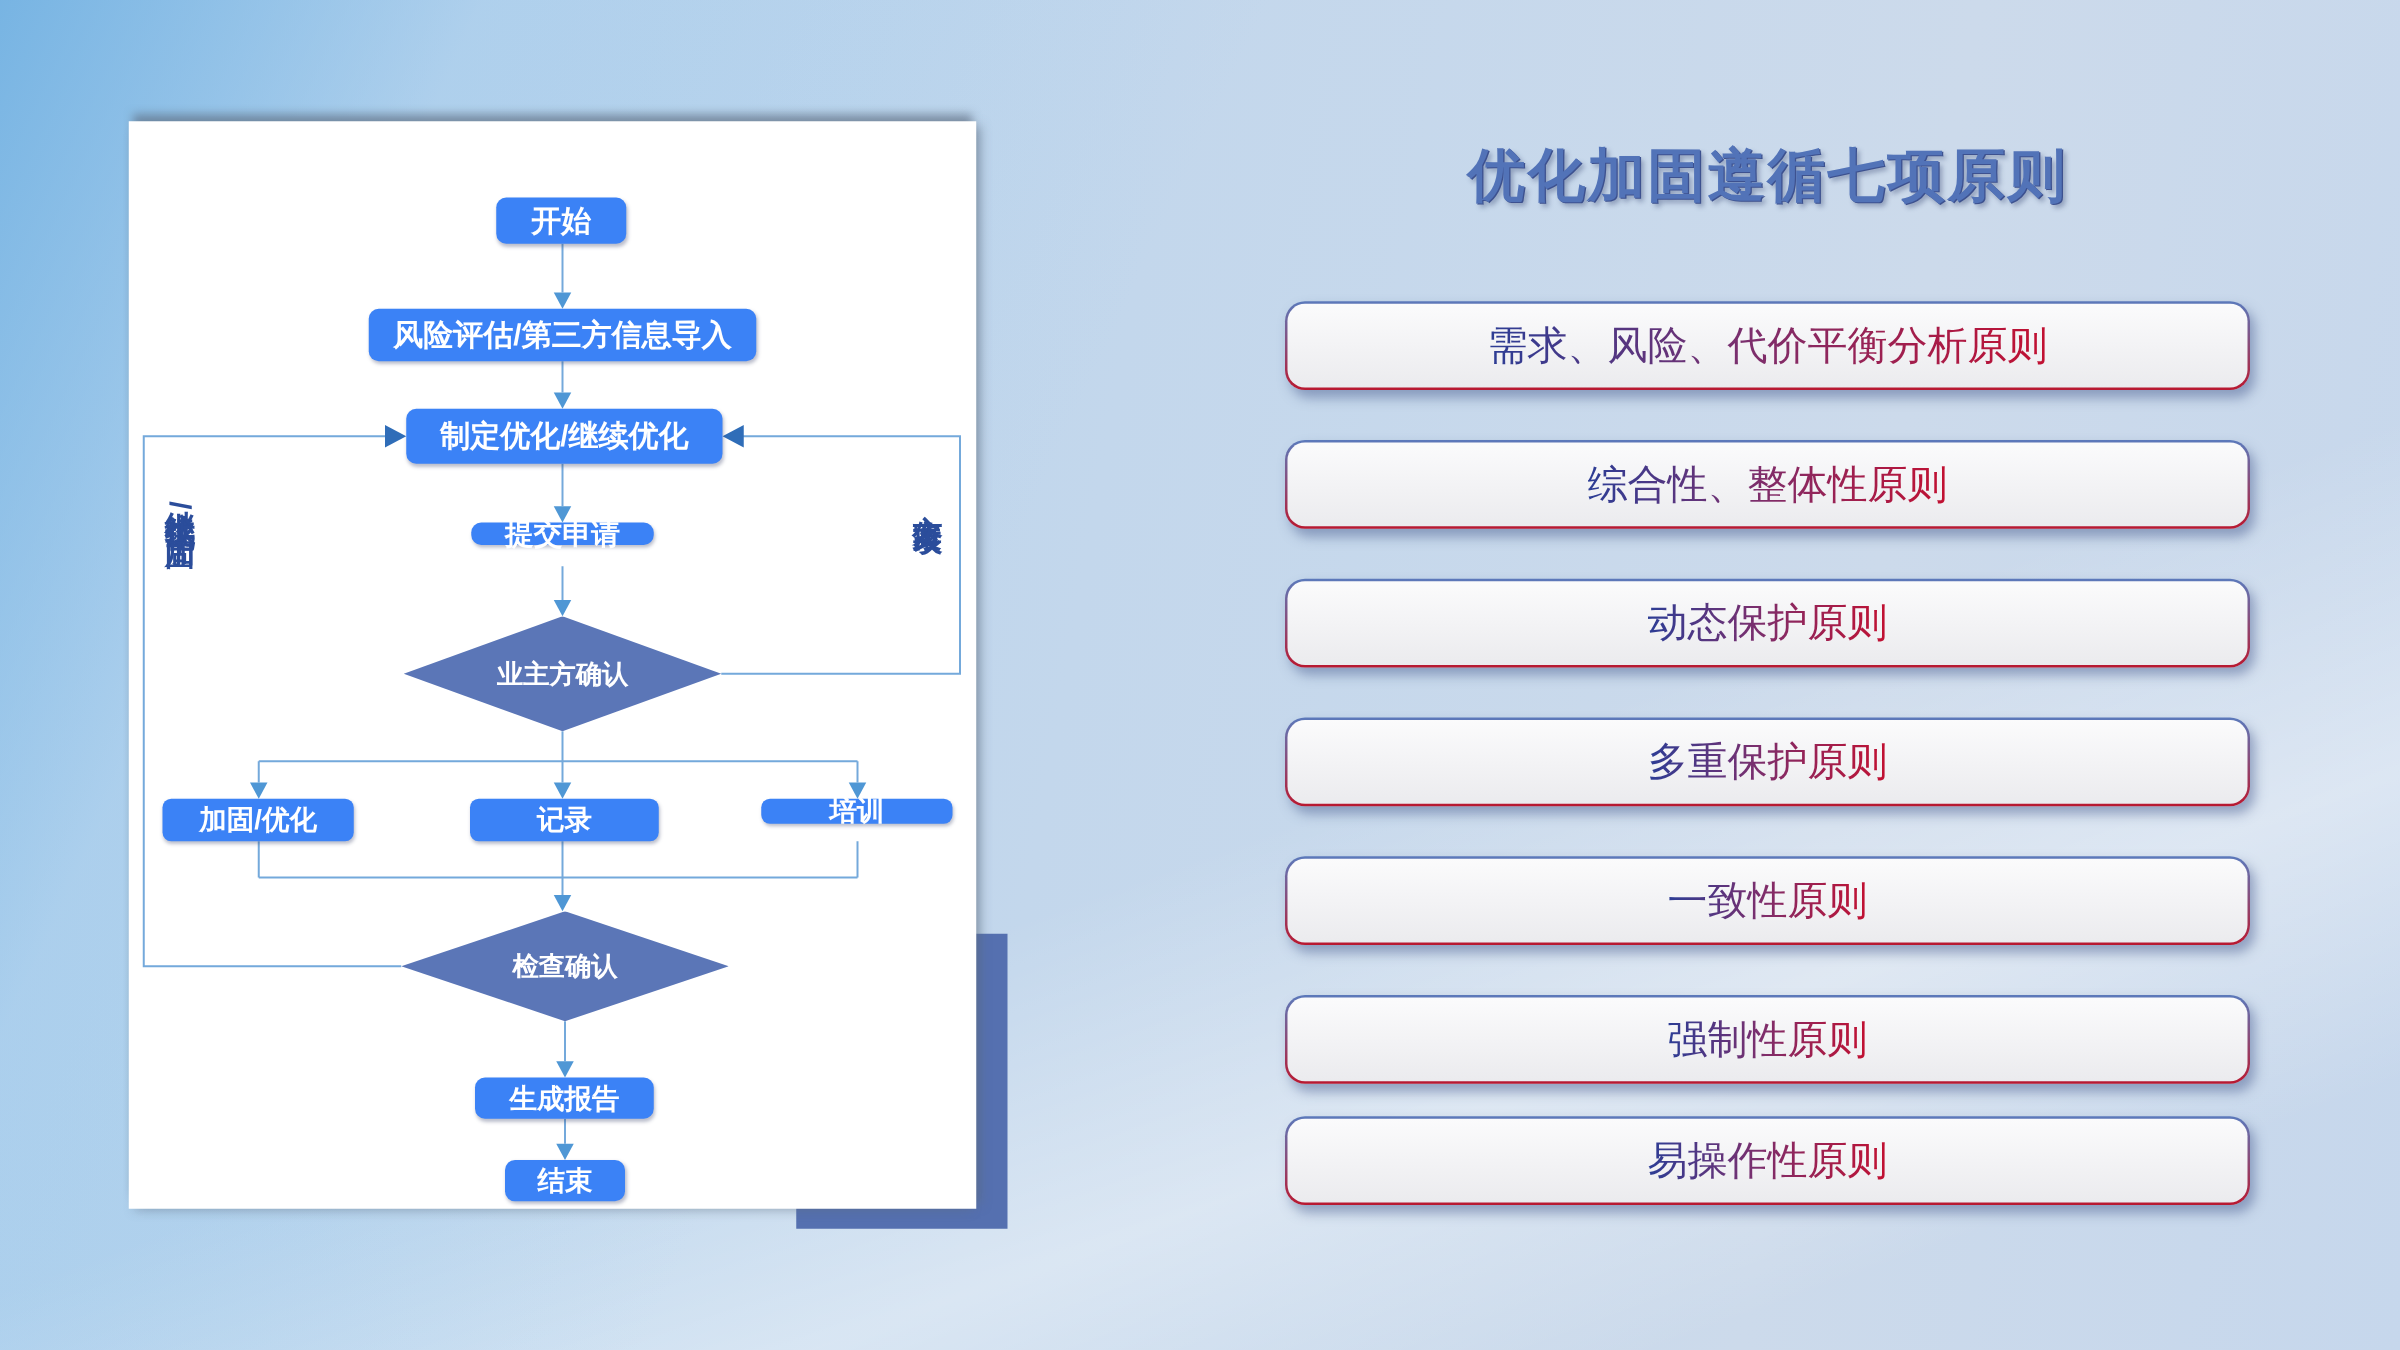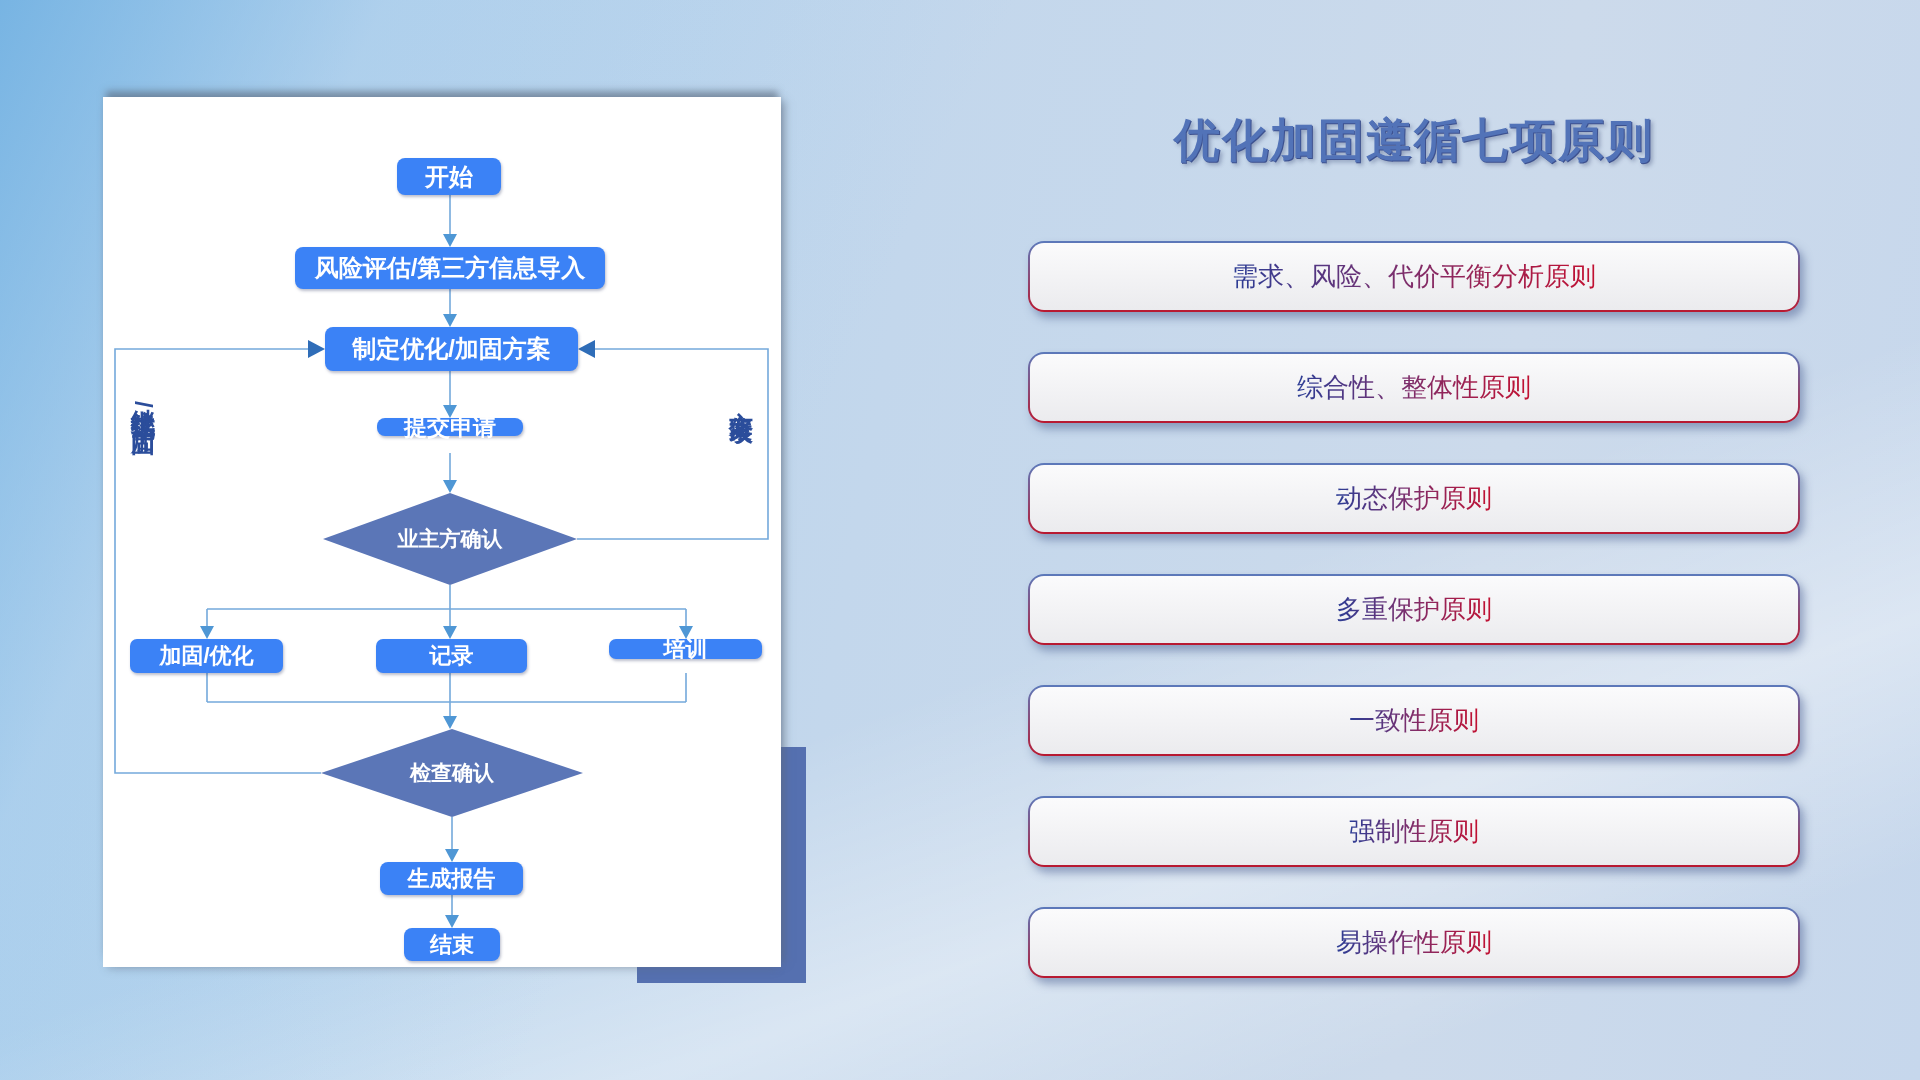--- a/index.html
+++ b/index.html
@@ -54,21 +54,21 @@
     position:absolute;left:0;width:772px;height:71px;border-radius:16px;
     background:linear-gradient(180deg,#5b79bb 0%, #8a4a77 50%, #b91830 100%);
     padding:2px;box-sizing:border-box;
     box-shadow:4px 6px 9px rgba(75,95,145,0.5);
   }
   .p-inner{
     width:100%;height:100%;border-radius:14px;
     background:linear-gradient(180deg,#fbfbfc 0%, #ebebee 100%);
     display:flex;align-items:center;justify-content:center;
   }
-  .p-text{font-size:26px;color:#b5122e;display:inline-block;white-space:nowrap;}
+  .p-text{font-size:32px;color:#b5122e;display:inline-block;white-space:nowrap;}
   @supports ((-webkit-background-clip:text) or (background-clip:text)){
     .p-text{
       background:linear-gradient(90deg,#2c3d95 0%, #7a2f6e 45%, #c21031 100%);
       -webkit-background-clip:text;background-clip:text;color:transparent;
     }
   }
 </style>
 </head>
 <body>
 
@@ -104,21 +104,21 @@
     <g fill="#2f6db8">
       <polygon points="222,252 205,243 205,261"></polygon>
       <polygon points="475,252 492,243 492,261"></polygon>
     </g>
   </svg>
 
   <div class="node" style="left:294px;top:61px;width:104px;height:37px;font-size:24px;">开始</div>
 
   <div class="node" style="left:192px;top:150px;width:310px;height:42px;font-size:24px;">风险评估/第三方信息导入</div>
 
-  <div class="node" style="left:222px;top:230px;width:253px;height:44px;font-size:24px;">制定优化/加固方案</div>
+  <div class="node" style="left:222px;top:230px;width:253px;height:44px;font-size:24px;">制定优化/继续优化</div>
 
   <div class="node" style="left:274px;top:321px;width:146px;height:18px;font-size:23px;">提交申请</div>
 
   <div class="diamond" style="left:220px;top:396px;width:254px;height:92px;font-size:21px;">业主方确认</div>
 
   <div class="node" style="left:27px;top:542px;width:153px;height:34px;font-size:22px;border-radius:7px;">加固/优化</div>
 
   <div class="node" style="left:273px;top:542px;width:151px;height:34px;font-size:22px;border-radius:7px;">记录</div>
 
   <div class="node" style="left:506px;top:542px;width:153px;height:20px;font-size:22px;border-radius:7px;">培训</div>
@@ -160,18 +160,18 @@
   <div class="p-box" style="top:444px">
     <div class="p-inner">
       <span class="p-text">一致性原则</span>
     </div>
   </div>
   <div class="p-box" style="top:555px">
     <div class="p-inner">
       <span class="p-text">强制性原则</span>
     </div>
   </div>
-  <div class="p-box" style="top:666px">
+  <div class="p-box" style="top:652px">
     <div class="p-inner">
       <span class="p-text">易操作性原则</span>
     </div>
   </div>
 </div>
 
 </body></html>

